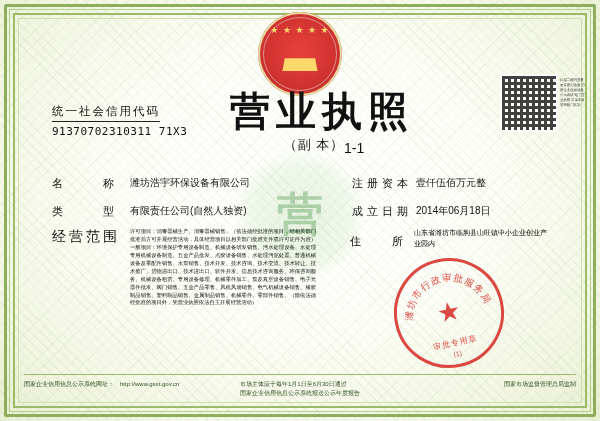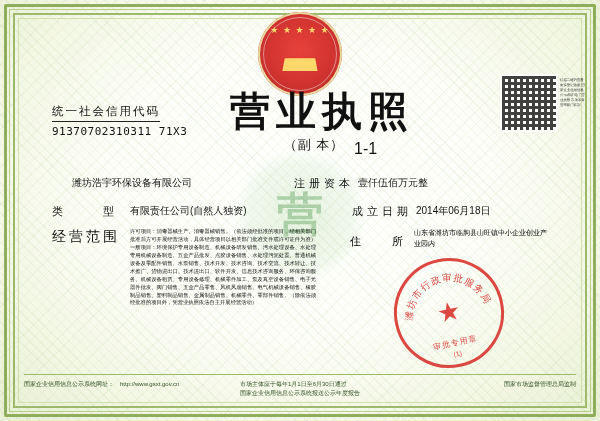--- a/index.html
+++ b/index.html
@@ -86,21 +86,21 @@
   .title{
     position:absolute;left:0;right:0;top:84px;text-align:center;
     font-family:"DejaVu Serif","Liberation Serif",serif;
     font-weight:bold;font-size:40px;letter-spacing:6px;color:#111;margin-left:44px;
   }
   .subtitle{
     position:absolute;left:0;right:0;top:136px;text-align:center;
     font-size:13px;color:#111;letter-spacing:1px;padding-left:28px;
   }
   .copy-no{
-    position:absolute;left:354px;top:140px;font-size:16px;color:#111;
+    position:absolute;left:344px;top:140px;font-size:14px;color:#111;
   }
   
   .code-label{
     position:absolute;left:52px;top:104px;font-size:11.5px;color:#111;letter-spacing:2px;
     border-bottom:1px solid #222;padding-bottom:2px;
   }
   .code-value{
     position:absolute;left:52px;top:125px;font-size:11px;color:#111;letter-spacing:.5px;
     font-family:"DejaVu Sans Mono","Liberation Mono",monospace;
   }
@@ -194,21 +194,22 @@
   <div class="code-label">统一社会信用代码</div>
   <div class="code-value">91370702310311 71X3</div>
 
   <div class="title">营业执照</div>
   <div class="subtitle">（副 本）</div>
   <div class="copy-no">1-1</div>
 
   <div class="fields">
 
     <div class="row">
-      <div class="val" style="flex:0 0 222px;margin-left:16px;">潍坊浩宇环保设备有限公司</div>
+      <div class="lbl">名　　称</div>
+      <div class="val" style="flex:0 0 222px;">潍坊浩宇环保设备有限公司</div>
       <div class="rcol">
         <div class="rlbl">注册资本</div>
         <div class="rval">壹仟伍佰万元整</div>
       </div>
     </div>
 
     <div class="row">
       <div class="lbl">类　　型</div>
       <div class="val" style="flex:0 0 222px;">有限责任公司(自然人独资)</div>
       <div class="rcol">

